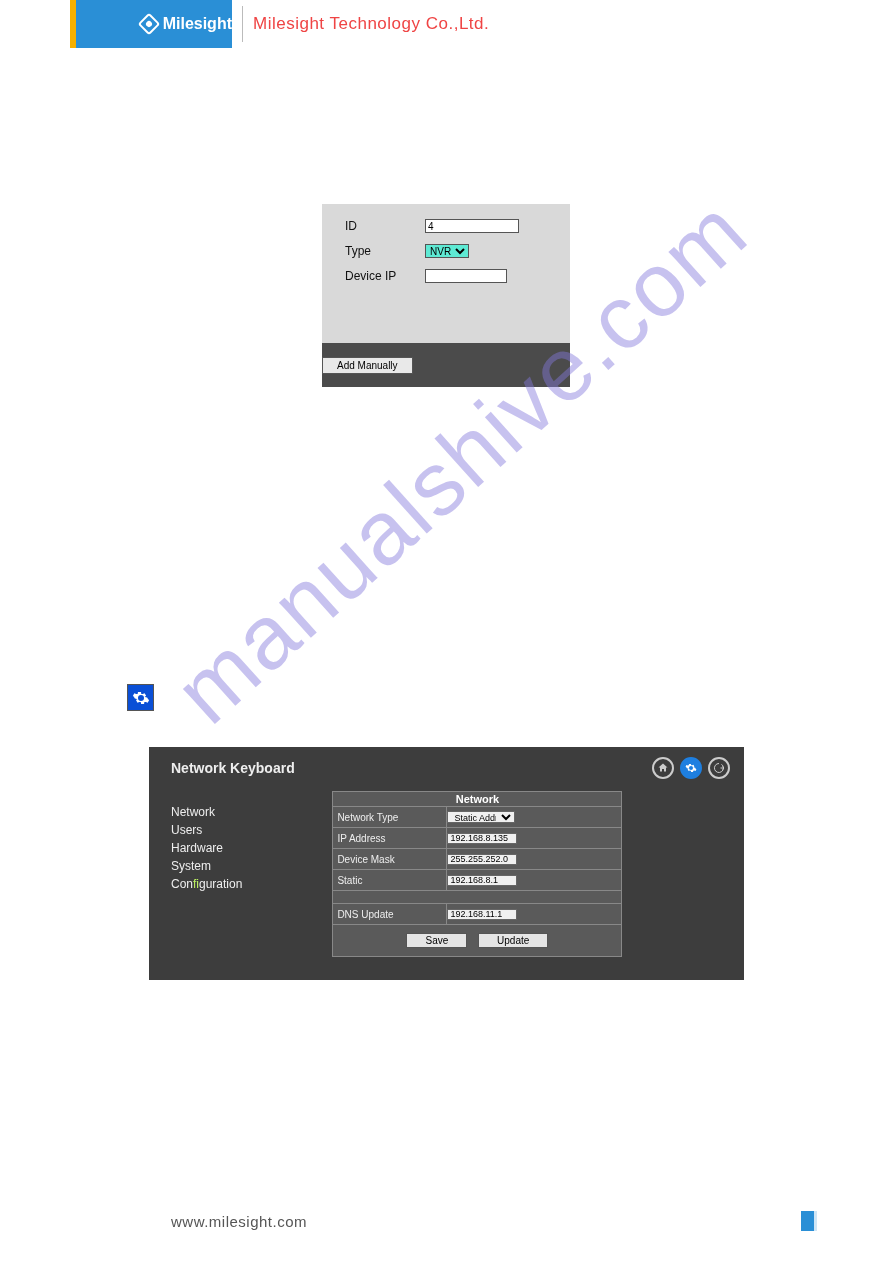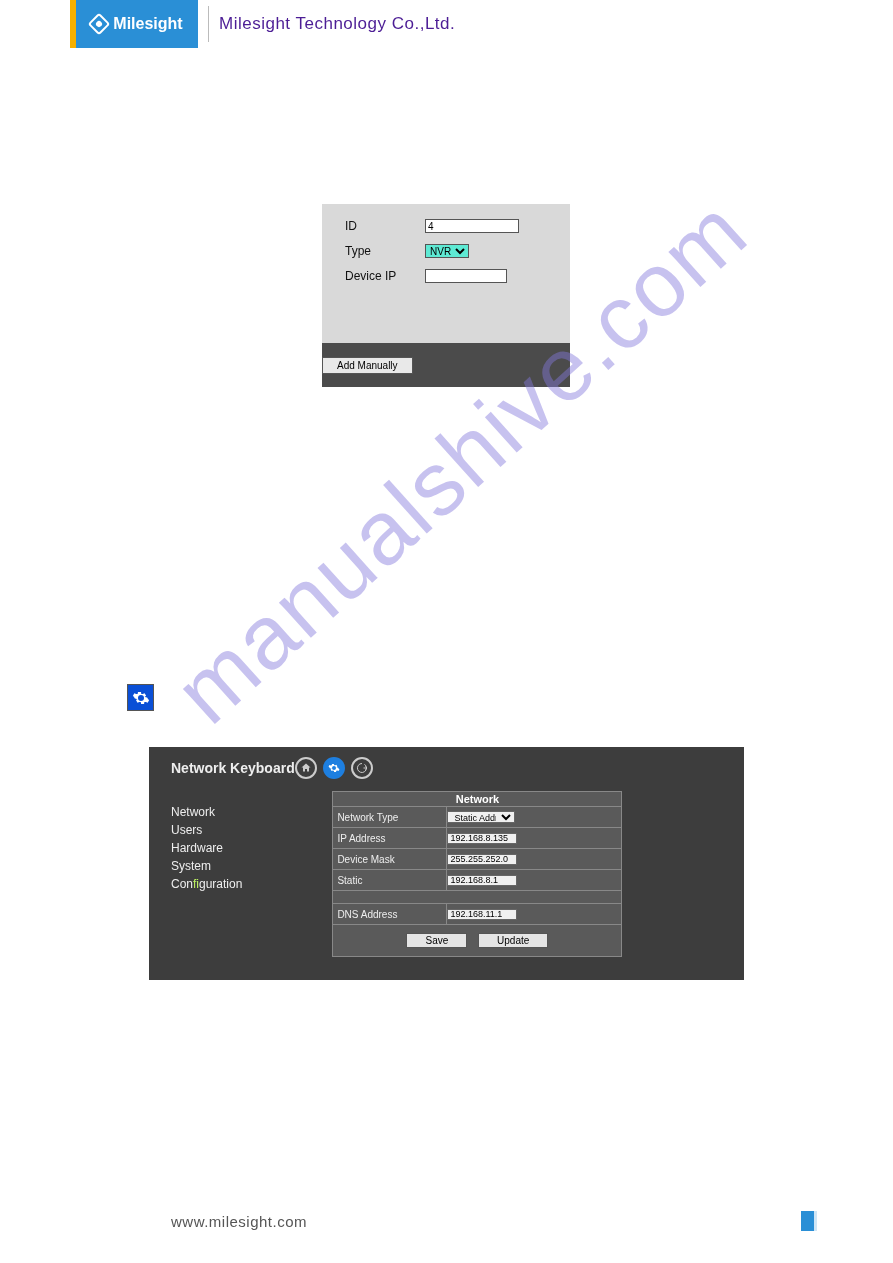--- a/index.html
+++ b/index.html
@@ -27,38 +27,38 @@
   }
   .header {
     display: flex;
     align-items: stretch;
     height: 48px;
     margin-left: 70px;
   }
   .accent-bar { width: 6px; background: #f6b000; }
   .logo-block {
     background: #2a8fd6;
-    width: 122px;
+    width: 156px;
     display: flex;
     align-items: center;
-    justify-content: center;
+    justify-content: flex-end;
     color: #fff;
     font-weight: bold;
     font-size: 16px;
   }
   .logo-block .eye {
     width: 16px; height: 16px; border: 2px solid #fff; border-radius: 3px;
     transform: rotate(45deg); margin-right: 6px; position: relative;
   }
   .logo-block .eye::after {
     content:""; position:absolute; width:6px; height:6px; background:#fff;
     border-radius:50%; top:3px; left:3px;
   }
   .vsep { width:1px; background:#bbb; margin: 6px 10px; }
-  .company { display:flex; align-items:center; color:#4c1d95; font-size:17px; letter-spacing:0.5px; }
+  .company { display:flex; align-items:center; color:#ef4444; font-size:17px; letter-spacing:0.5px; }
 
   .panel1 {
     position: absolute;
     top: 204px; left: 322px; width: 248px; height: 183px;
     background: #d9d9d9;
   }
   .panel1 .form-area { padding: 10px 20px 0 23px; font-size: 12px; color:#111; }
   .panel1 .row { display:flex; align-items:center; height:24px; margin-bottom:1px; }
   .panel1 .lbl { width: 80px; }
   .panel1 input[type=text] {
@@ -79,21 +79,21 @@
     position:absolute; top:684px; left:127px; width:27px; height:27px;
     background:#0a4fd6; border:1px solid #555; display:flex; align-items:center; justify-content:center;
   }
   .gear-ref svg { width:18px; height:18px; }
 
   .panel2 {
     position:absolute; top:747px; left:149px; width:595px; height:233px;
     background:#3d3d3d; color:#eee; font-size:12px;
   }
   .panel2 .titlebar {
-    display:flex; align-items:center; justify-content:flex-start;
+    display:flex; align-items:center; justify-content:space-between;
     padding: 10px 14px 6px 22px;
   }
   .panel2 .titlebar .title { font-weight:bold; font-size:14px; }
   .panel2 .icon-row { display:flex; gap:6px; }
   .circ-btn {
     width:22px; height:22px; border:2px solid #ccc; border-radius:50%;
     display:flex; align-items:center; justify-content:center; cursor:pointer;
     background:transparent;
   }
   .circ-btn.active { background:#1e7fe0; border-color:#1e7fe0; }
@@ -222,21 +222,21 @@
         <td class="valcell"><input type="text" value="255.255.252.0" style=""></td>
       </tr>
       <tr>
         <td>Static</td>
         <td class="valcell"><input type="text" value="192.168.8.1" style=""></td>
       </tr>
       <tr class="spacer">
             <td colspan="2"></td>
           </tr>
       <tr>
-        <td>DNS Address</td>
+        <td>DNS Update</td>
         <td class="valcell"><input type="text" value="192.168.11.1" style=""></td>
       </tr>
       <tr class="btn-row">
             <td colspan="2">
         <button>Save</button>
         <button>Update</button>
       </td>
           </tr>
     </tbody>
       </table>

